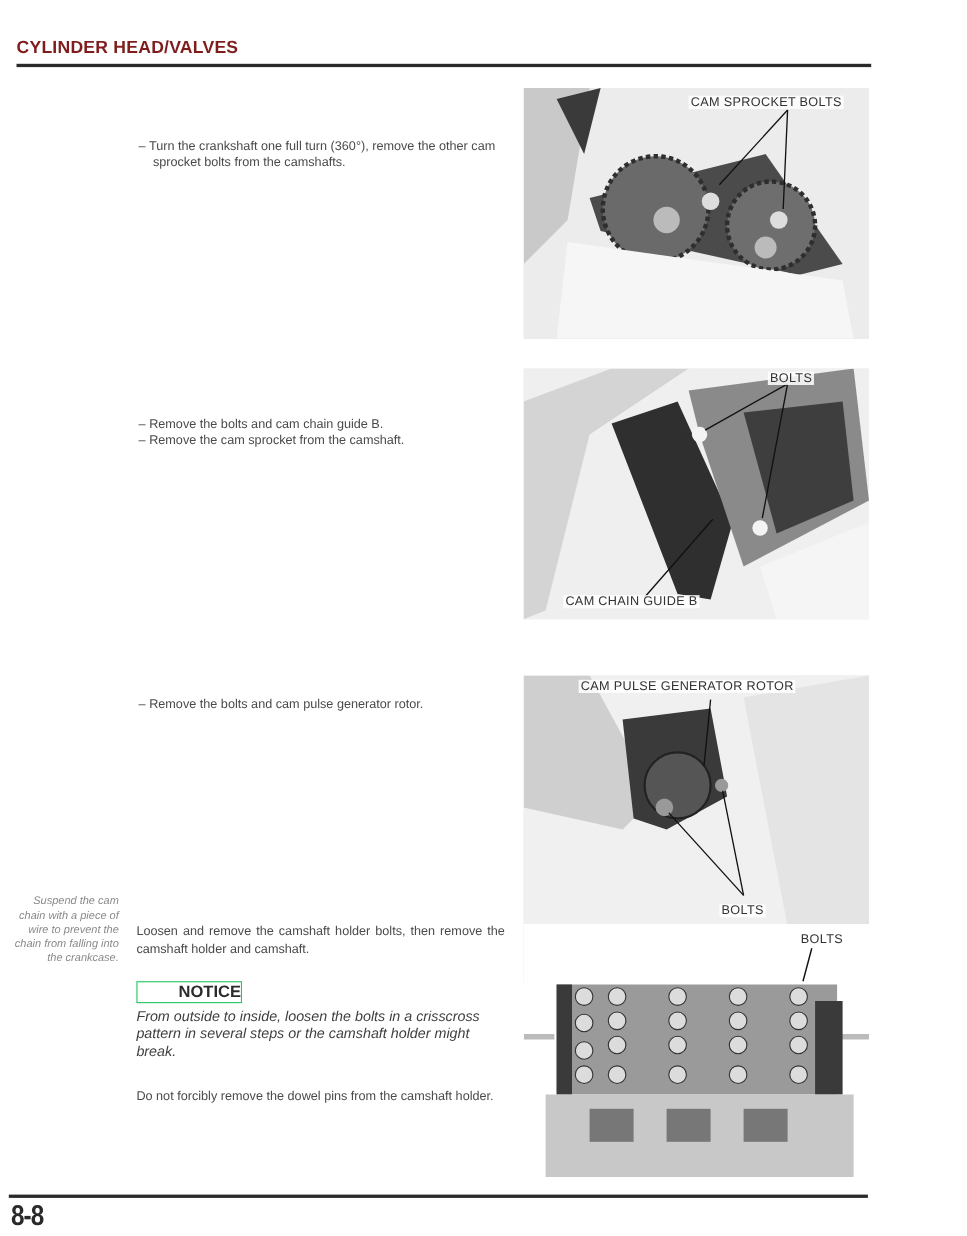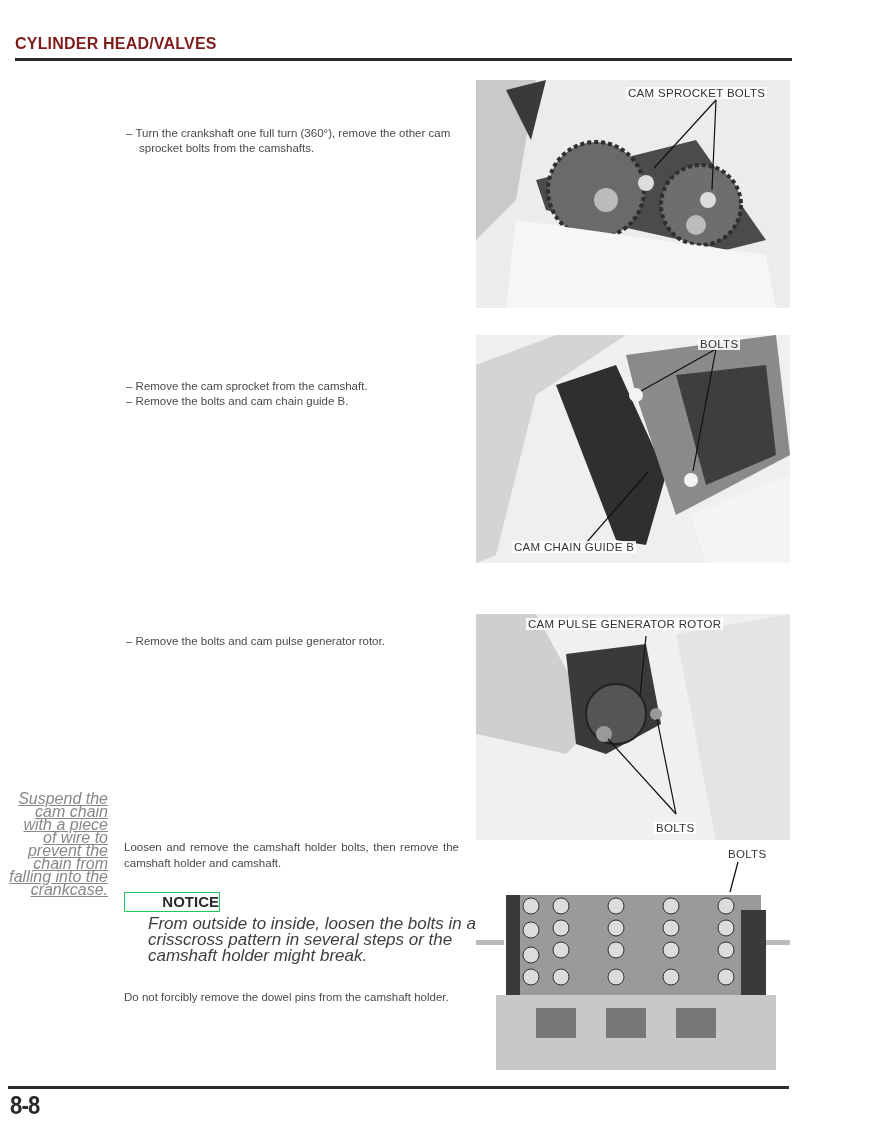--- a/index.html
+++ b/index.html
@@ -9,27 +9,27 @@
                   color:#7f1d1d; letter-spacing:0.2px; }
   .rule { position:absolute; background:#2a2a2a; }
   .rule.top { left:15px; top:58px; width:777px; height:3px; }
   .rule.bottom { left:8px; top:1086px; width:781px; height:3px; }
   .page-number { position:absolute; left:10px; top:1090px; font-size:26px; font-weight:bold;
                  color:#2a2a2a; letter-spacing:-1px; transform:scaleX(0.85); transform-origin:left; }
   .step { position:absolute; left:126px; width:335px; font-size:11.5px; line-height:15px; color:#4a4a4a;margin-top:47px; }
   .step .line { display:block; padding-left:13px; text-indent:-13px; }
   .body-text { position:absolute; left:124px; width:335px; font-size:11.5px; line-height:15.5px;
                color:#4a4a4a; text-align:justify; }
-  .sidenote { position:absolute; left:8px; top:792px; width:100px; font-size:16px; line-height:13px;
-              font-style:italic; color:#888; text-align:right;text-decoration:underline; }
+  .sidenote { position:absolute; left:8px; top:813px; width:100px; font-size:10px; line-height:13px;
+              font-style:italic; color:#888; text-align:right; }
   .notice-box { position:absolute; left:124px; top:892px; width:94px; height:18px;
                 border:1px solid #22c55e; font-size:15px; font-weight:bold; color:#2b2b2b;
                 text-align:right; line-height:18px; }
-  .notice-text { position:absolute; left:124px; top:916px; width:335px; font-size:17px;
-                 line-height:16px; font-style:italic; color:#3e3e3e;margin-left:24px; }
+  .notice-text { position:absolute; left:124px; top:916px; width:335px; font-size:13px;
+                 line-height:16px; font-style:italic; color:#3e3e3e; }
   .photo { position:absolute; overflow:hidden; background:#e9e9e9; }
   .photo svg { position:absolute; left:0; top:0; }
   .callout { position:absolute; font-size:11.5px; color:#333; background:rgba(255,255,255,0.85);
              padding:0 2px; letter-spacing:0.3px; white-space:nowrap; }
 </style>
 </head>
 <body>
 
 <div class="header-title">CYLINDER HEAD/VALVES</div>
 <div class="rule top"></div>
@@ -50,22 +50,22 @@
     <circle cx="130" cy="120" r="12" fill="#bbb"></circle>
     <circle cx="220" cy="145" r="10" fill="#bbb"></circle>
     <path d="M40 140 L290 175 L300 228 L30 228 Z" fill="#f6f6f6"></path>
     <line x1="240" y1="20" x2="178" y2="88" stroke="#111" stroke-width="1.2"></line>
     <line x1="240" y1="20" x2="236" y2="110" stroke="#111" stroke-width="1.2"></line>
   </svg>
   <span class="callout" style="left:150px; top:7px;">CAM SPROCKET BOLTS</span>
 </div>
 
 <div class="step" style="top:332px;">
+  <span class="line">– Remove the bolts and cam chain guide B.</span>
   <span class="line">– Remove the cam sprocket from the camshaft.</span>
-  <span class="line">– Remove the bolts and cam chain guide B.</span>
 </div>
 <div class="photo" style="left:476px; top:335px; width:314px; height:228px;">
   <svg width="314" height="228" viewBox="0 0 314 228">
     <rect width="314" height="228" fill="#efefef"></rect>
     <path d="M0 30 L80 0 L150 0 L60 60 L20 220 L0 228 Z" fill="#d4d4d4"></path>
     <path d="M80 50 L140 30 L190 140 L170 210 L140 205 Z" fill="#2f2f2f"></path>
     <path d="M150 20 L300 0 L314 120 L200 180 L160 60 Z" fill="#8a8a8a"></path>
     <path d="M200 40 L290 30 L300 120 L230 150 Z" fill="#3e3e3e"></path>
     <circle cx="160" cy="60" r="7" fill="#f3f3f3"></circle>
     <circle cx="215" cy="145" r="7" fill="#f3f3f3"></circle>

